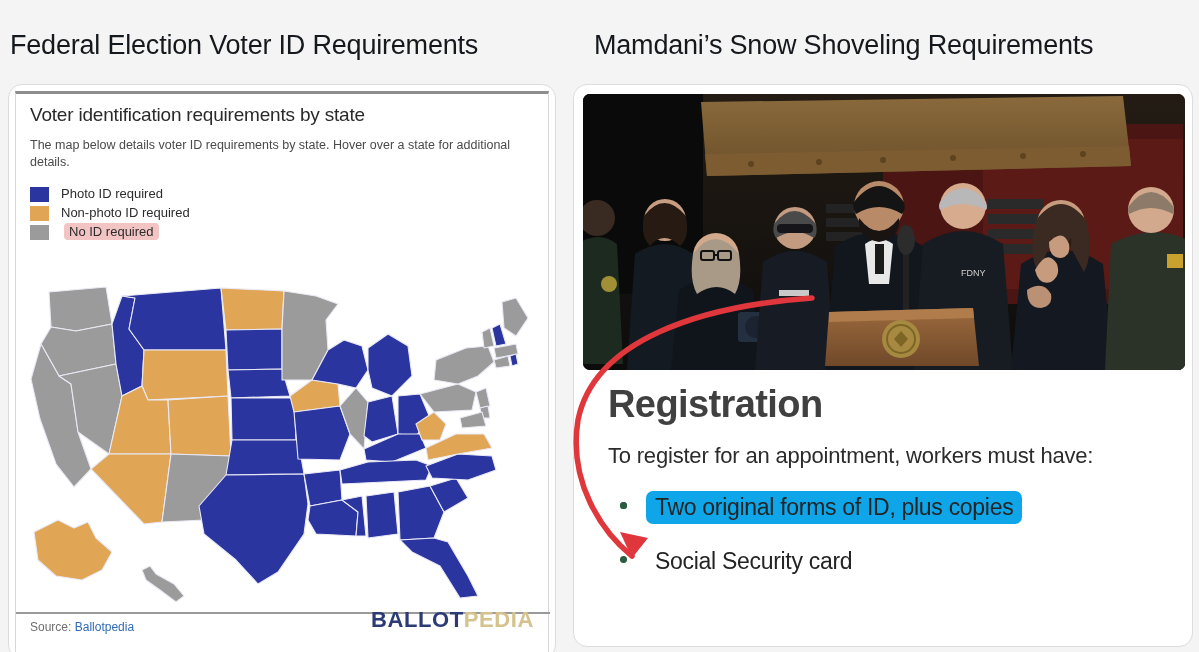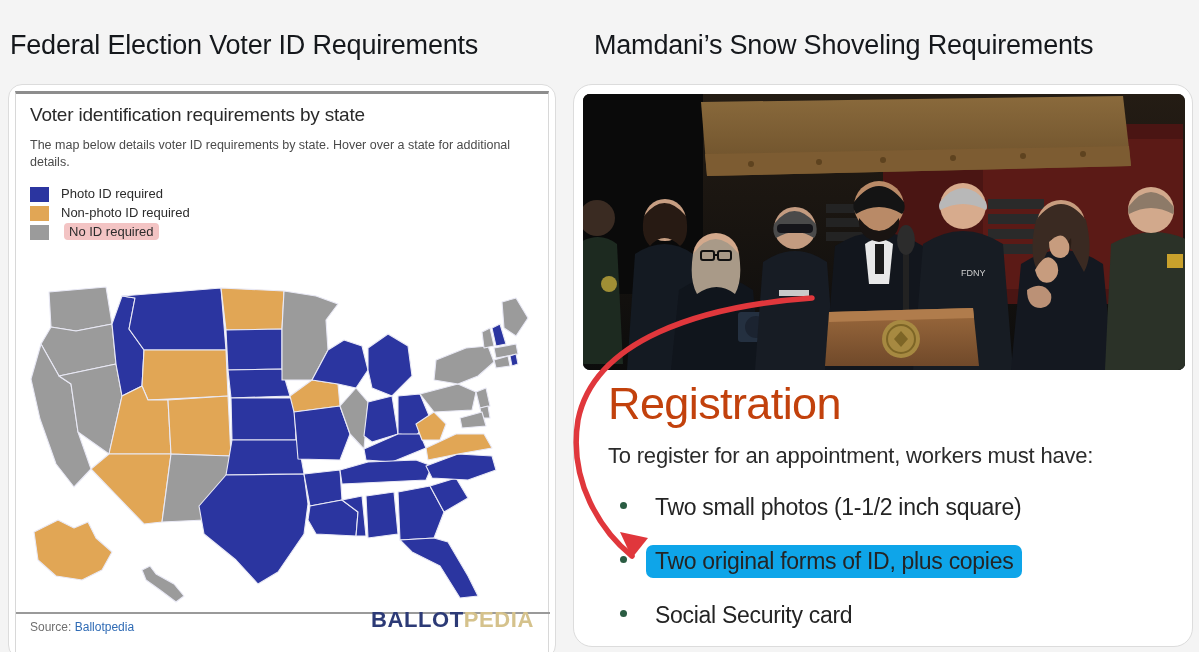--- a/index.html
+++ b/index.html
@@ -25,21 +25,21 @@
 
   
   .card {
     position: absolute;
     background: #ffffff;
     border: 1px solid #dcdcdc;
     border-radius: 14px;
     overflow: hidden;
   }
   #card-left  { left: 8px;   top: 84px; width: 548px; height: 575px; }
-  #card-right { left: 573px; top: 84px; width: 620px; height: 563px; border-radius: 19px; }
+  #card-right { left: 573px; top: 84px; width: 620px; height: 563px; }
 
   
   #embed {
     position: absolute; left: 6px; top: 6px;
     width: 534px; height: 566px;
     background: #ffffff;
     border: 1px solid #d8d8d8;
     border-top: 3px solid #8d8d8d;
   }
   #embed-head { padding: 10px 14px 0 14px; }
@@ -93,21 +93,21 @@
     position: absolute; left: 9px; top: 9px;
     width: 602px; height: 276px;
     border-radius: 7px; overflow: hidden;
     background: #121212;
   }
   #photo svg { display:block; width: 602px; height: 276px; }
 
   
   #reg-block { position: absolute; left: 34px; top: 295px; width: 560px; }
   #reg-title {
-    font-size: 45px; font-weight: 400; color: #c2410c;
+    font-size: 38px; font-weight: 700; color: #404040;
     letter-spacing: -0.6px; line-height: 48px;
   }
   #reg-sub {
     margin-top: 15px;
     font-size: 22px; color: #2b2b2b; font-weight: 400; letter-spacing: -0.2px;
   }
   #reg-list { margin-top: 22px; list-style: none; }
   #reg-list li {
     position: relative;
     font-size: 23px; color: #242424; letter-spacing: -0.3px;
@@ -363,21 +363,20 @@
     </div>
 
     <div id="reg-block">
       <div id="reg-title">Registration</div>
 
       <div id="reg-sub">To register for an appointment, workers must have:</div>
 
       <ul id="reg-list">
         <li>
           <span class="bullet"></span>
-          <span class="txt">Two small photos (1-1/2 inch square)</span>
         </li>
         <li class="hl">
           <span class="bullet"></span>
           <span class="txt">Two original forms of ID, plus copies</span>
         </li>
         <li>
           <span class="bullet"></span>
           <span class="txt">Social Security card</span>
         </li>
       </ul>

